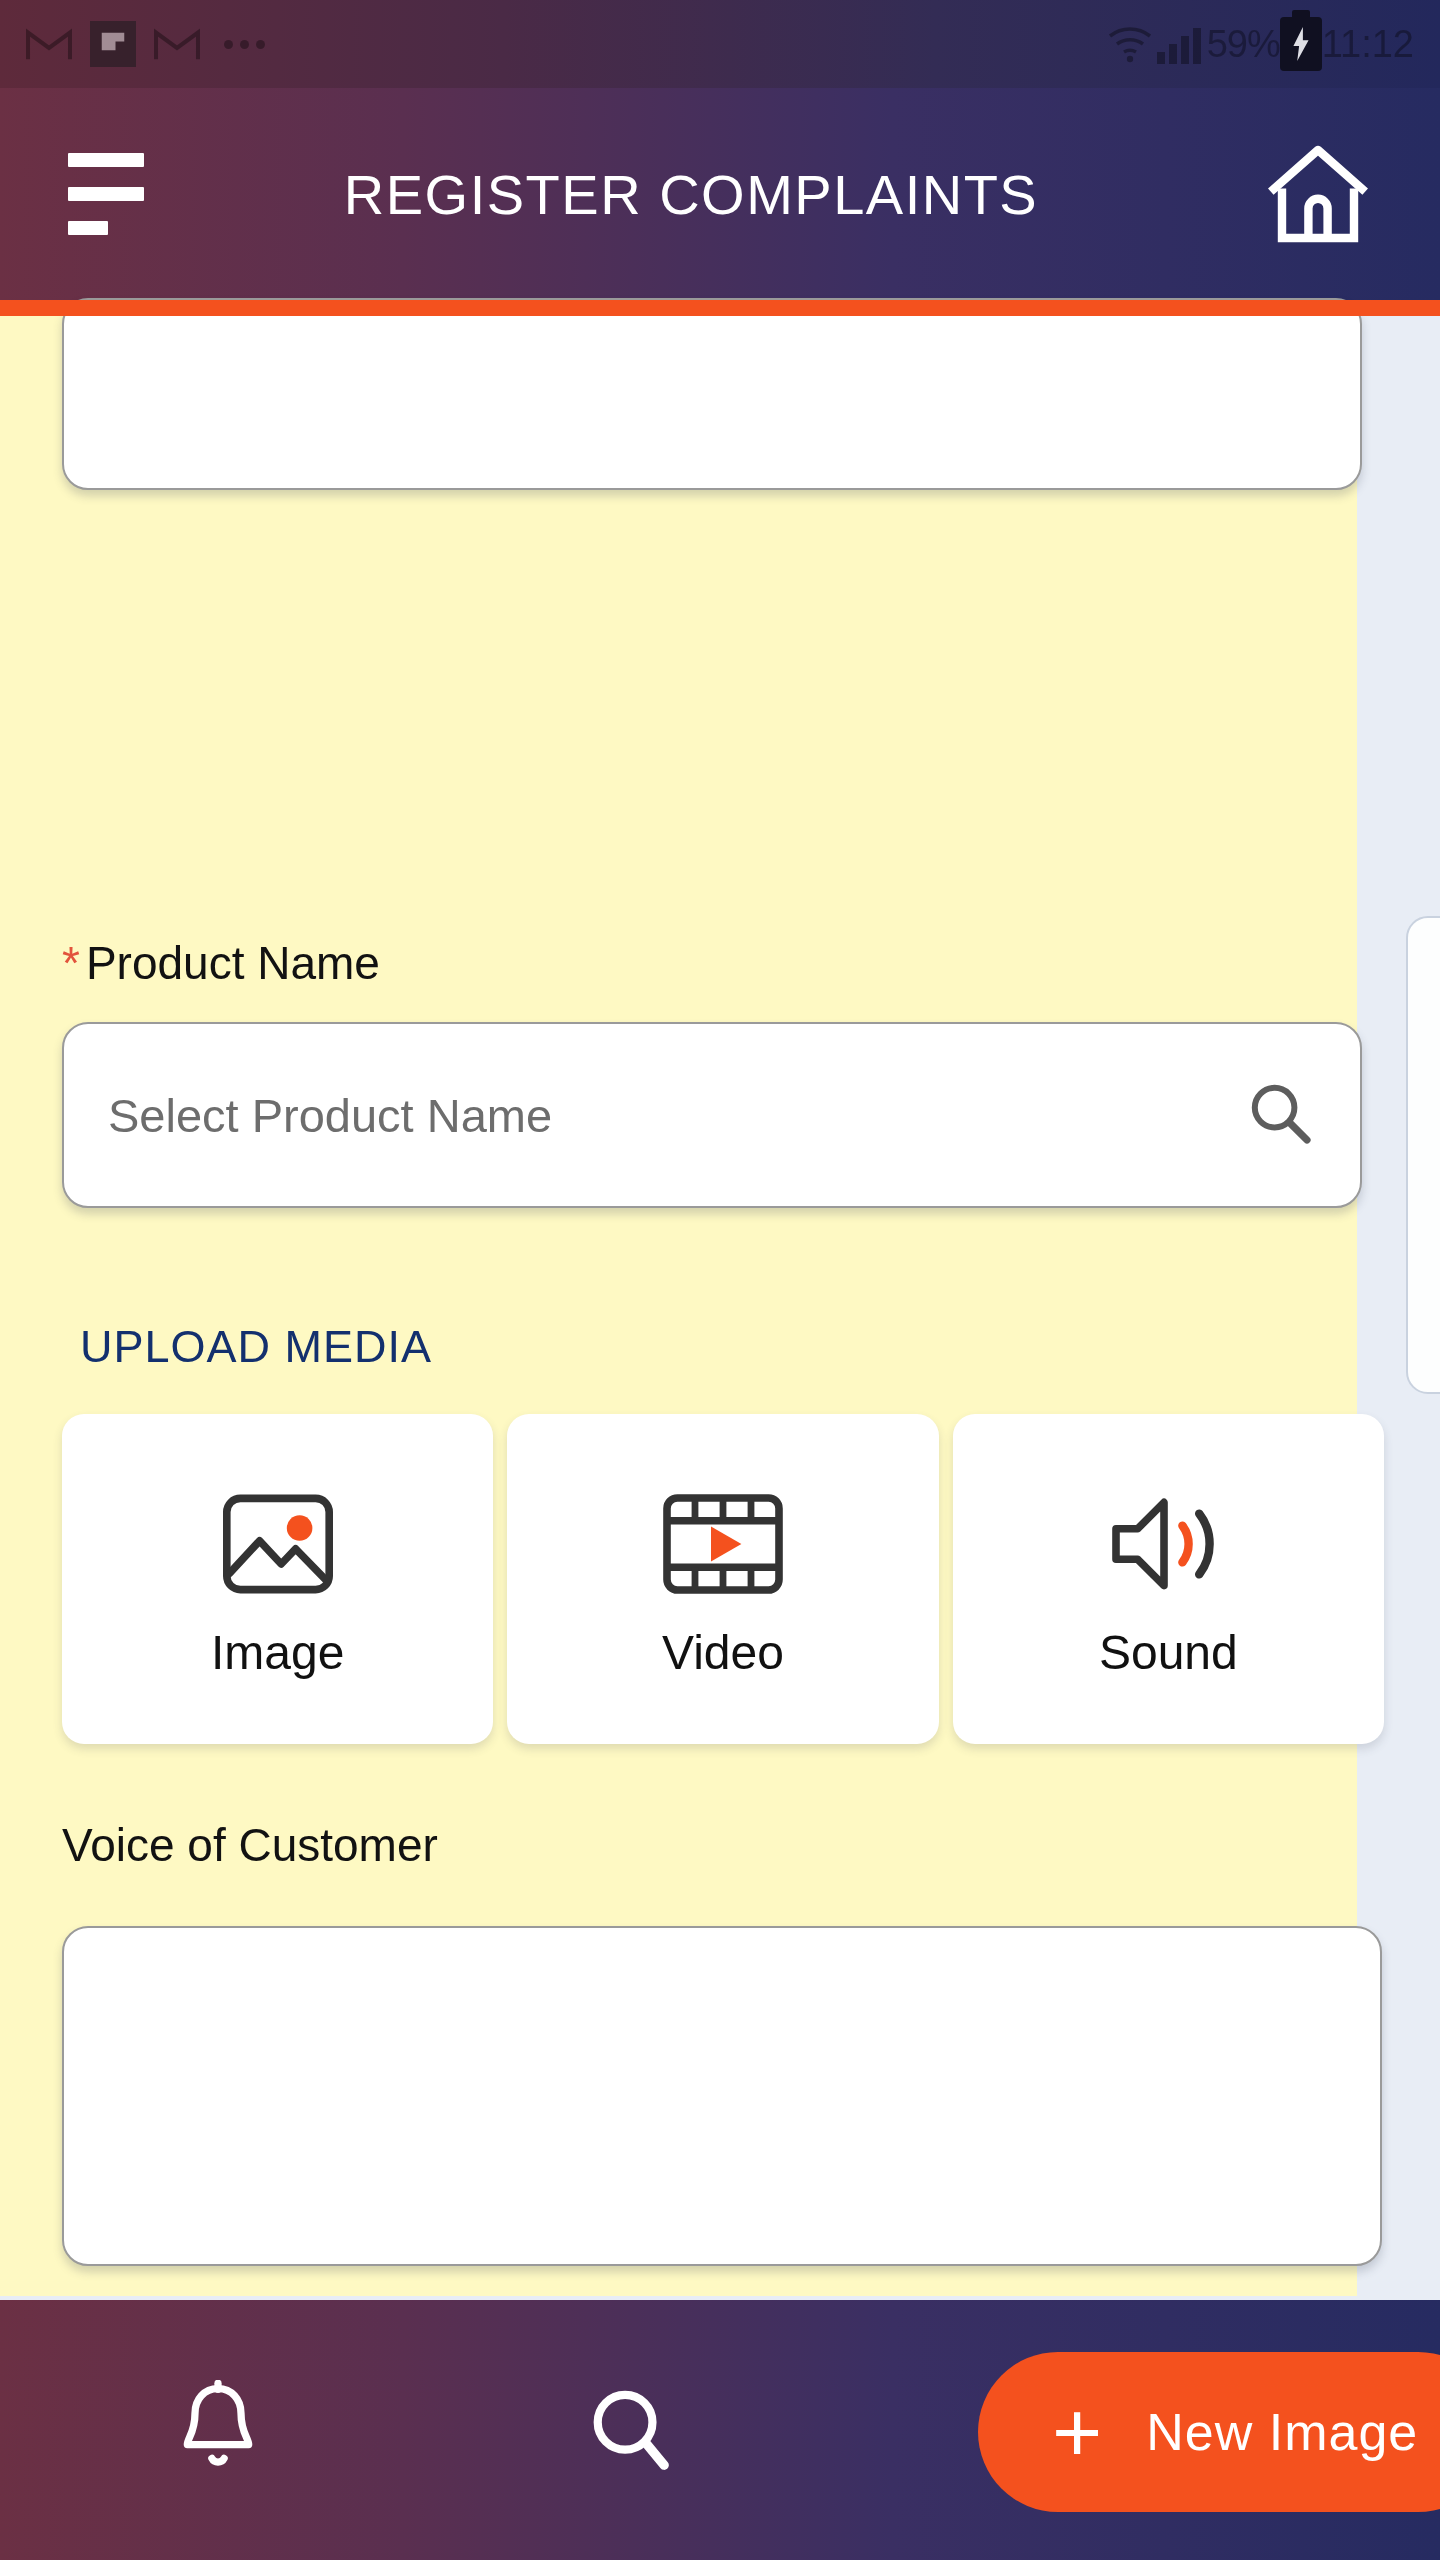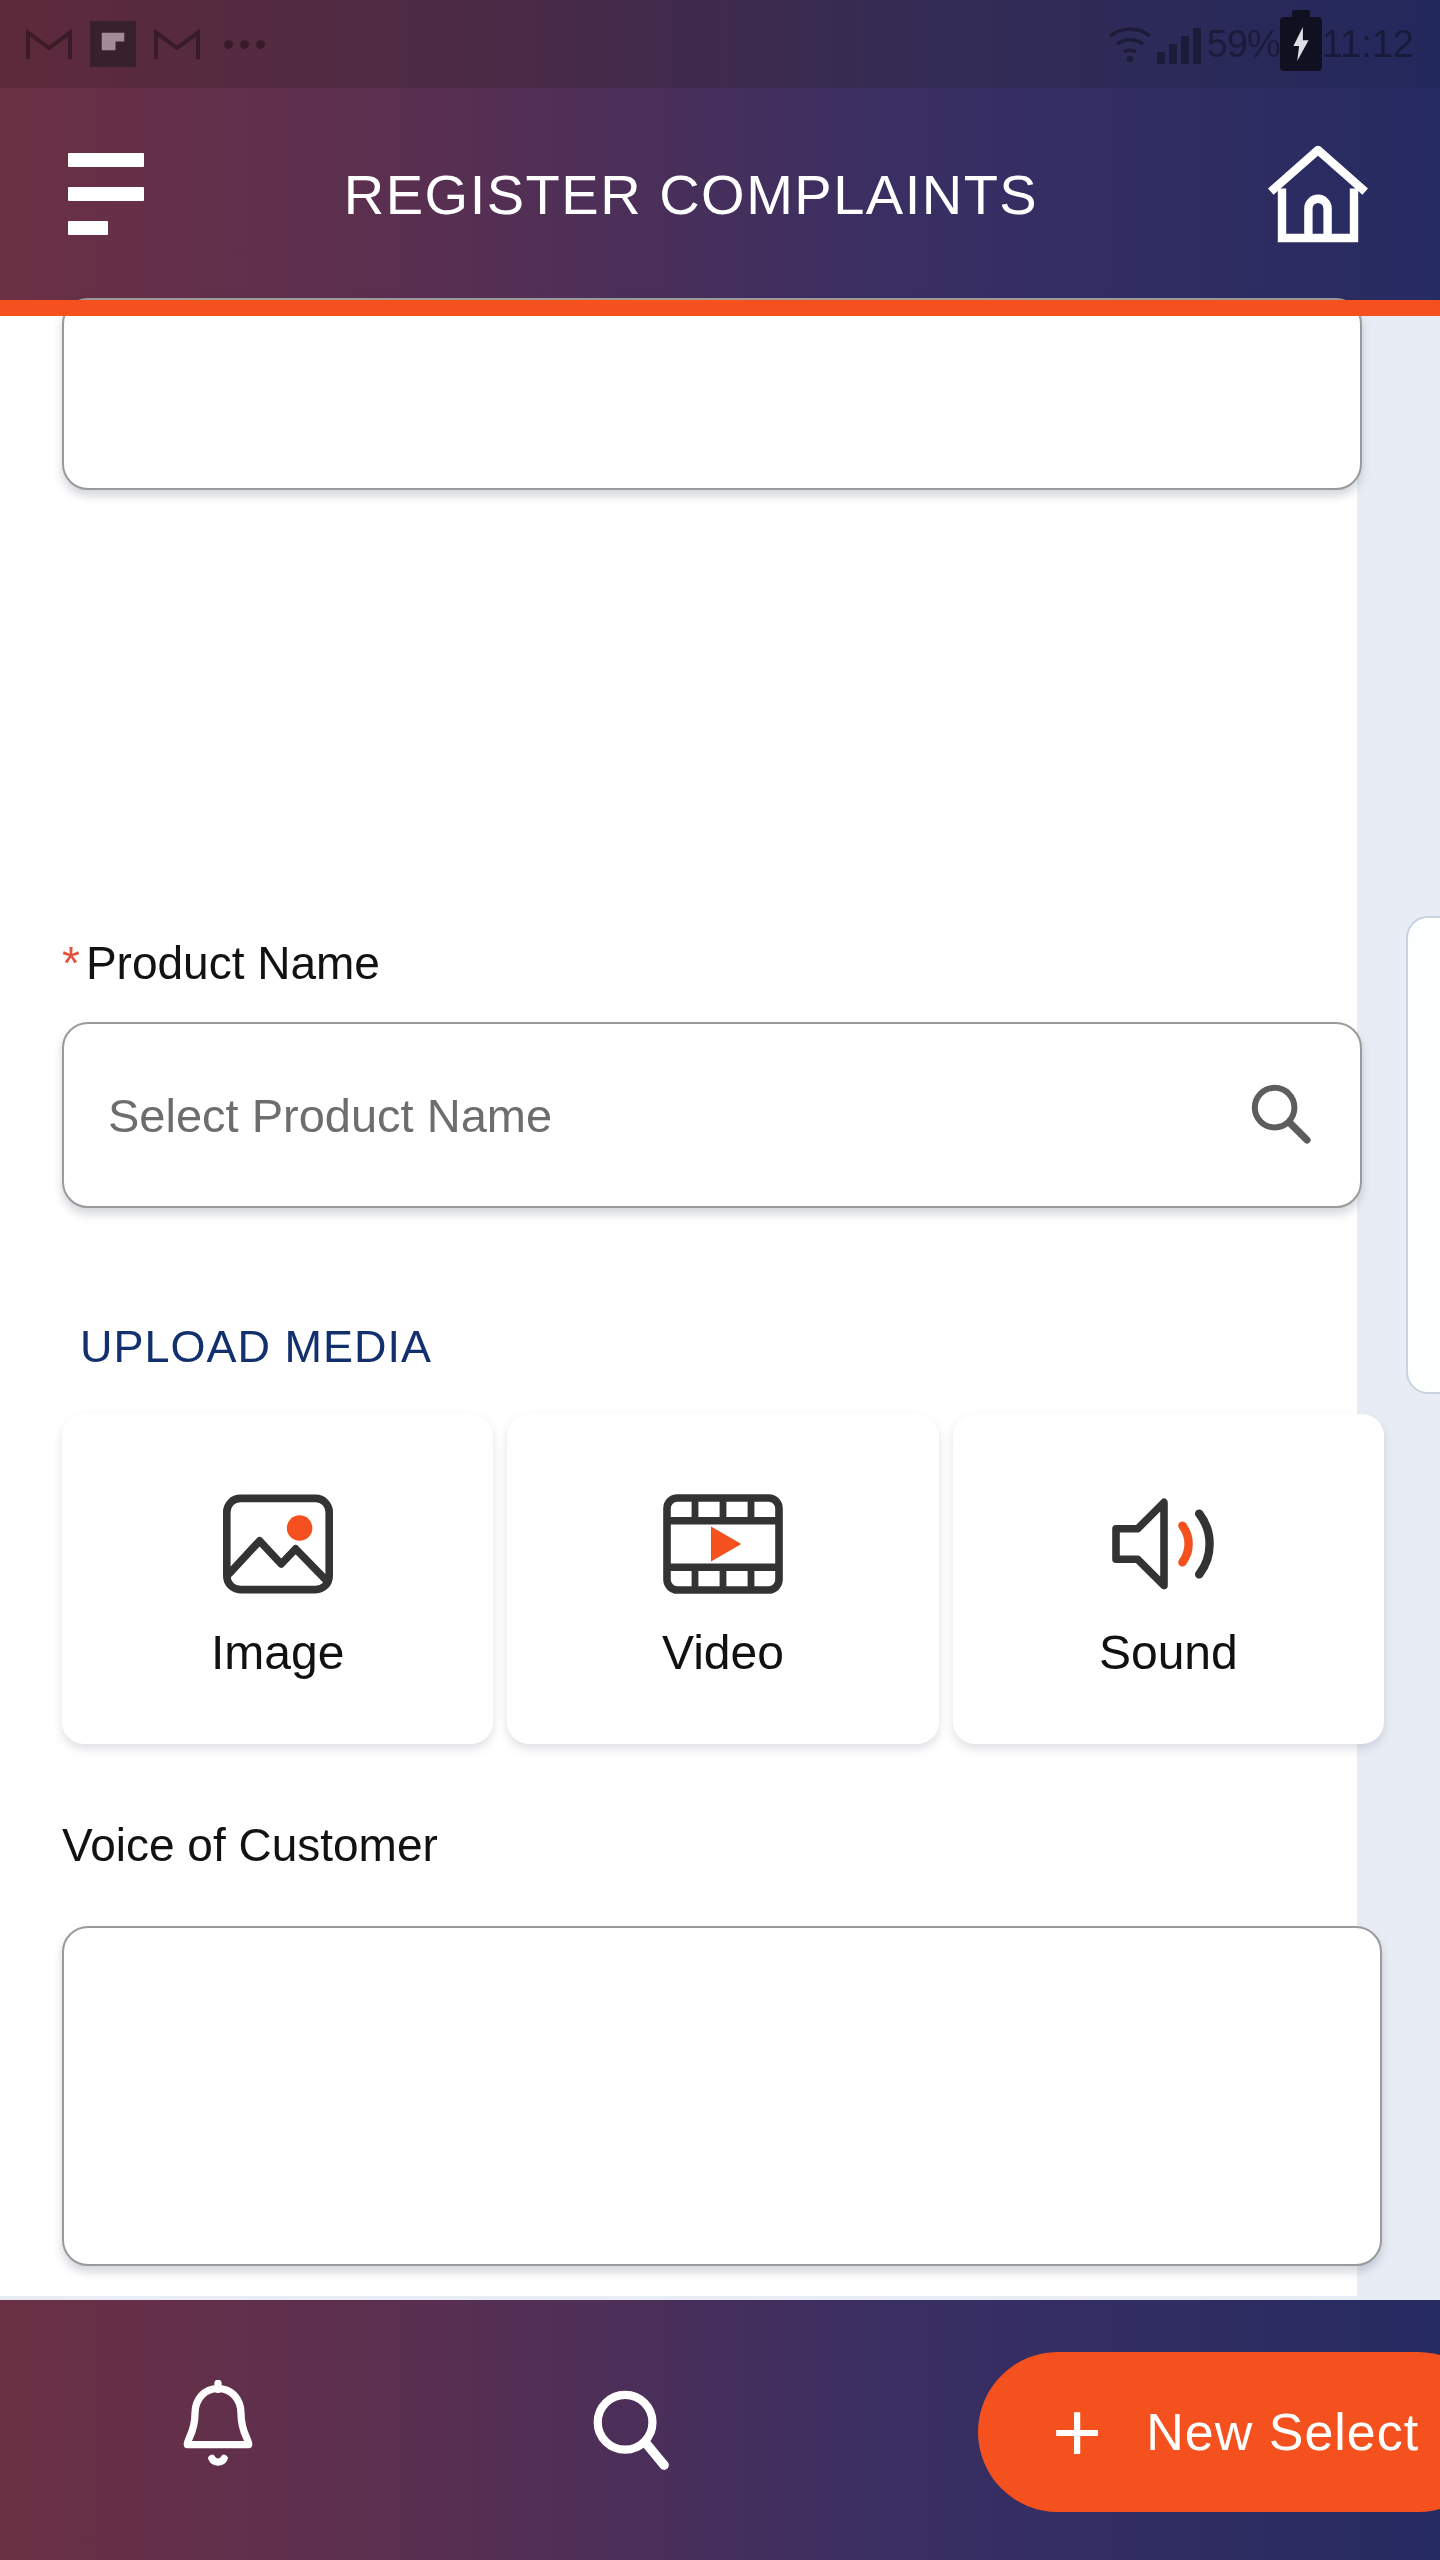--- a/index.html
+++ b/index.html
@@ -49,21 +49,21 @@
   }
   .home-btn{ margin-right:66px; cursor:pointer; display:flex; align-items:center; }
   .orange-rule{
     position:absolute; top:300px; left:0; width:1440px; height:16px; background:#f4511e;
     z-index:5;
   }
 
   
   .content{
     position:absolute; top:316px; left:0; width:1357px; height:1980px;
-    background:#ffffff;
+    background:#fef9c3;
   }
 
   .field-card{
     background:#fff; border:2px solid #9a9a9a; border-radius:26px;
     box-shadow:0 6px 10px rgba(60,70,90,.22);
   }
 
   
   .top-input{
     position:absolute; top:-18px; left:62px; width:1300px; height:192px;
@@ -306,15 +306,15 @@
     </svg>
   </span>
   <span class="nav-ico nav-search">
     <svg width="86" height="96" viewBox="0 0 22 24">
       <circle cx="10" cy="10" r="7" fill="none" stroke="#fff" stroke-width="2.1"></circle>
       <line x1="15.2" y1="15.2" x2="20" y2="21" stroke="#fff" stroke-width="2.4" stroke-linecap="round"></line>
     </svg>
   </span>
   <button class="new-ticket">
     <span class="nt-plus">+</span>
-    <span class="nt-label">New Select</span>
+    <span class="nt-label">New Image</span>
   </button>
 </div>
 
 </body></html>

